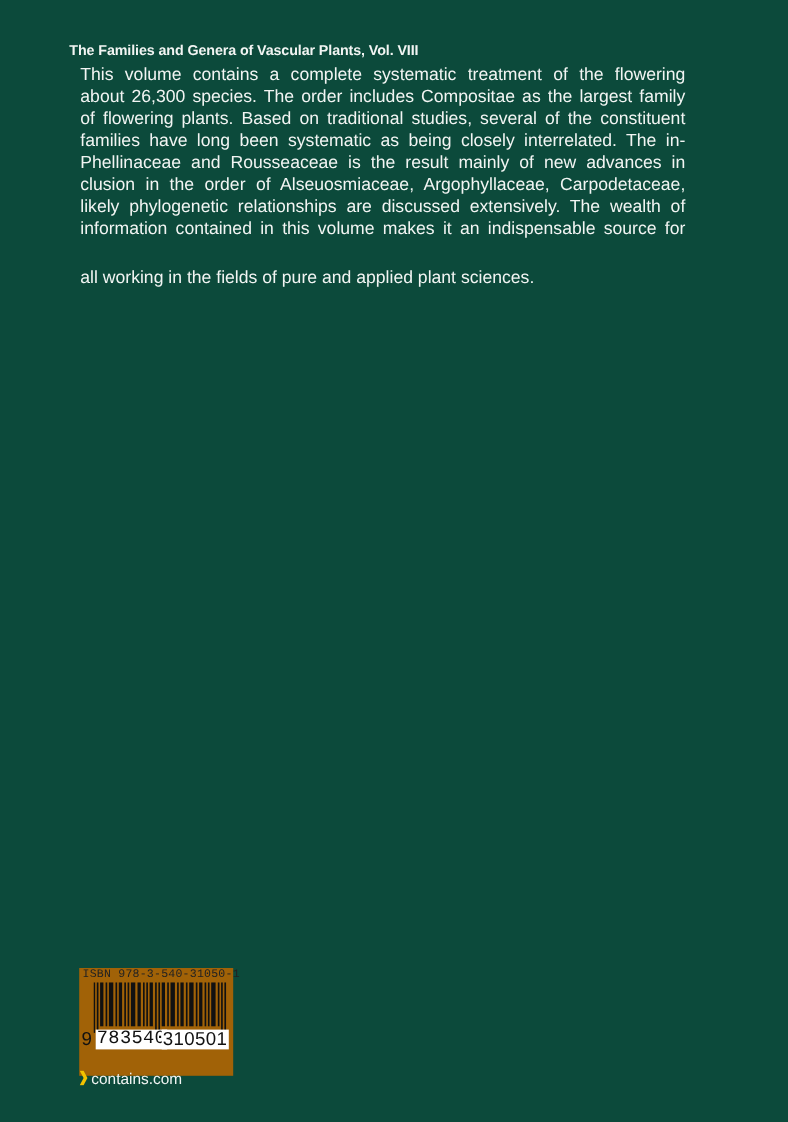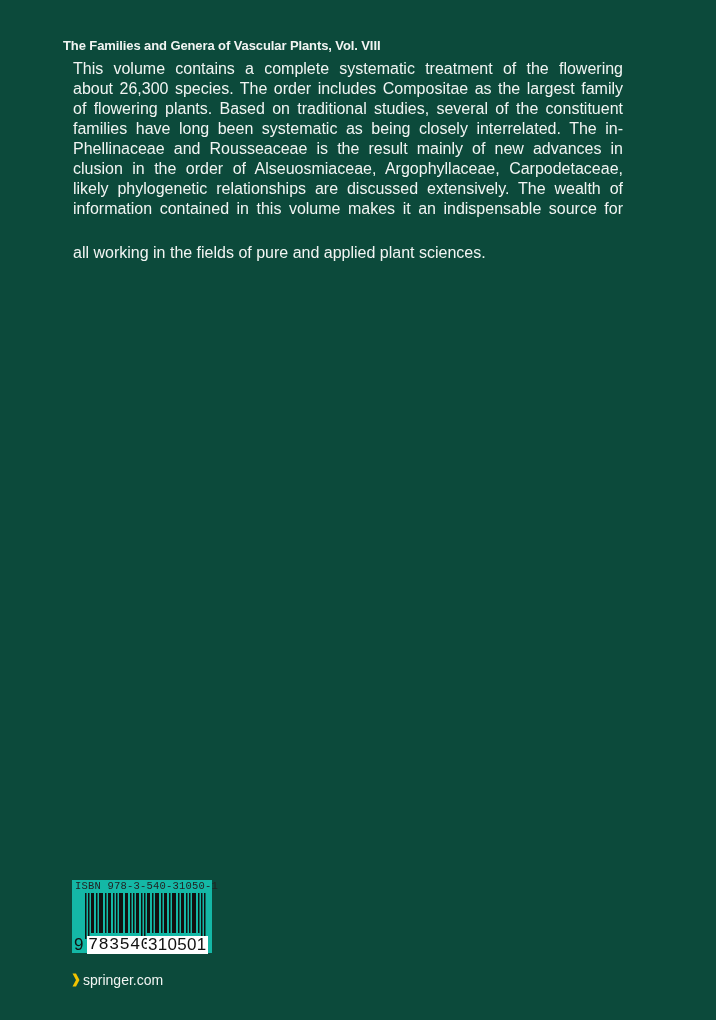--- a/index.html
+++ b/index.html
@@ -47,22 +47,22 @@
   }
   .blurb .line.last {
     text-align-last: left;
     margin-top: 24px;
   }
   .barcode-box {
     position: absolute;
     left: 72px;
     top: 880px;
     width: 140px;
-    height: 73px;
-    background: #14b8a6;
+    height: 98px;
+    background: #a16207;
     box-sizing: border-box;
   }
   .isbn-text {
     position: absolute;
     left: 3px;
     top: 1px;
     width: 134px;
     font-family: "Liberation Mono", monospace;
     font-size: 10.5px;
     line-height: 11px;
@@ -185,14 +185,14 @@
     <span class="ean-first">9</span>
     <span class="ean-group1">783540</span>
     <span class="ean-group2">310501</span>
   </div>
 </div>
 
 <div class="springer">
   <svg class="chevron" viewBox="0 0 8 14">
     <path d="M0.5 0.5 L4 0.5 L7.5 7 L4 13.5 L0.5 13.5 L4 7 Z" fill="#f2c300"></path>
   </svg>
-  <span>springer.com</span>
+  <span>contains.com</span>
 </div>
 
 </body></html>

